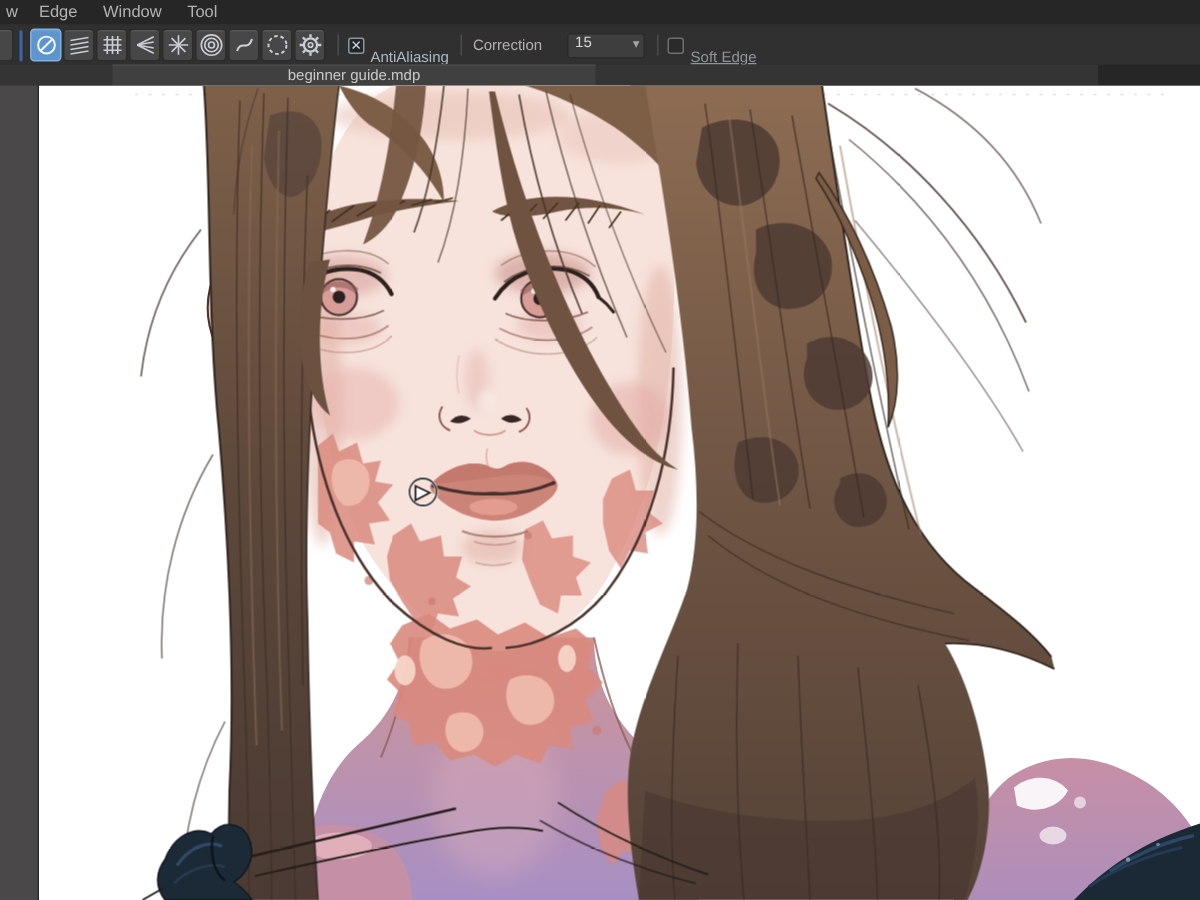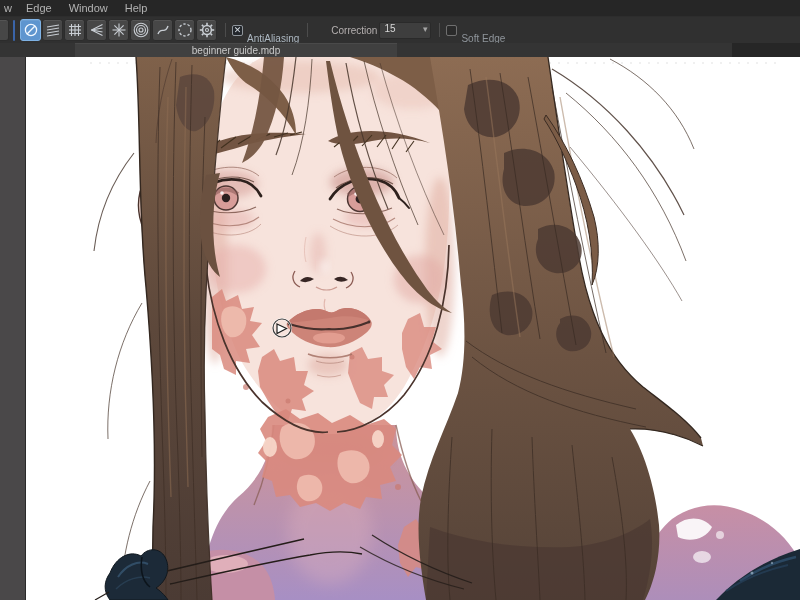--- a/index.html
+++ b/index.html
@@ -28,22 +28,22 @@
   .tbtn.selected svg * { stroke:#f2f8ff; }
   .vsep { width:1px; height:14px; background:#585858; margin-left:8px; opacity:.7; }
   .check { display:flex; align-items:center; margin-left:6px; cursor:default; }
   .cbox { width:11px; height:11px; border:1px solid #8f959b; background:#22262b;
     border-radius:2px; display:flex; align-items:center; justify-content:center; }
   .cbox .mark { display:none; color:#d4dae0; font-size:9px; line-height:9px; }
   .cbox.checked .mark { display:block; }
   .check .lbl { margin-left:4px; font-size:10px; color:#aeb9c3;margin-top:16px; }
   .check.dim .lbl { color:#8f959b;text-decoration:underline; }
   .check.dim .cbox { border-color:#6f6f6f; background:#2a2a2a; }
-  .tb-label { margin-left:23px; font-size:10px; color:#b5b0b0; }
-  .dropdown { margin-left:2px; width:52px; height:17px; background:#3e3e3e;
+  .tb-label { margin-left:7px; font-size:10px; color:#b5b0b0; }
+  .dropdown { margin-left:17px; width:52px; height:17px; background:#3e3e3e;
     border:1px solid #2a2a2a; border-radius:2px; display:flex; 
     color:#d8d8d8; font-size:10px; padding:0 4px; position:relative; }
   .dropdown .arrow { position:absolute; right:3px; top:1px; color:#a5a5a5; font-size:9px; }
 
   
   .tabbar { position:absolute; left:0; top:43px; width:732px; height:14px; background:#343434; }
   .tab { position:absolute; left:75px; top:0; width:322px; height:14px; background:#404040;
     border-top:1px solid #4a4a4a; color:#c9c9c9; font-size:10px; line-height:13px;
     text-align:center; }
 
@@ -51,21 +51,21 @@
   .viewport { position:absolute; left:0; top:57px; width:800px; height:543px; background:#4a4849; }
   .artwork { position:absolute; left:0; top:0; }
 </style>
 </head>
 <body>
 
 <div class="menubar">
   <span class="menu-item">w</span>
   <span class="menu-item">Edge</span>
   <span class="menu-item">Window</span>
-  <span class="menu-item">Help</span>
+  <span class="menu-item">Tool</span>
 </div>
 
 <div class="toolbar">
   <div class="tb-partial"></div>
   <div class="tb-handle"></div>
 
   <button class="tbtn selected">
     <svg width="16" height="16" viewBox="0 0 16 16" fill="none" stroke-width="1.3">
       <circle cx="8" cy="8" r="5.6"></circle>
         <line x1="4.3" y1="11.7" x2="11.7" y2="4.3"></line>

